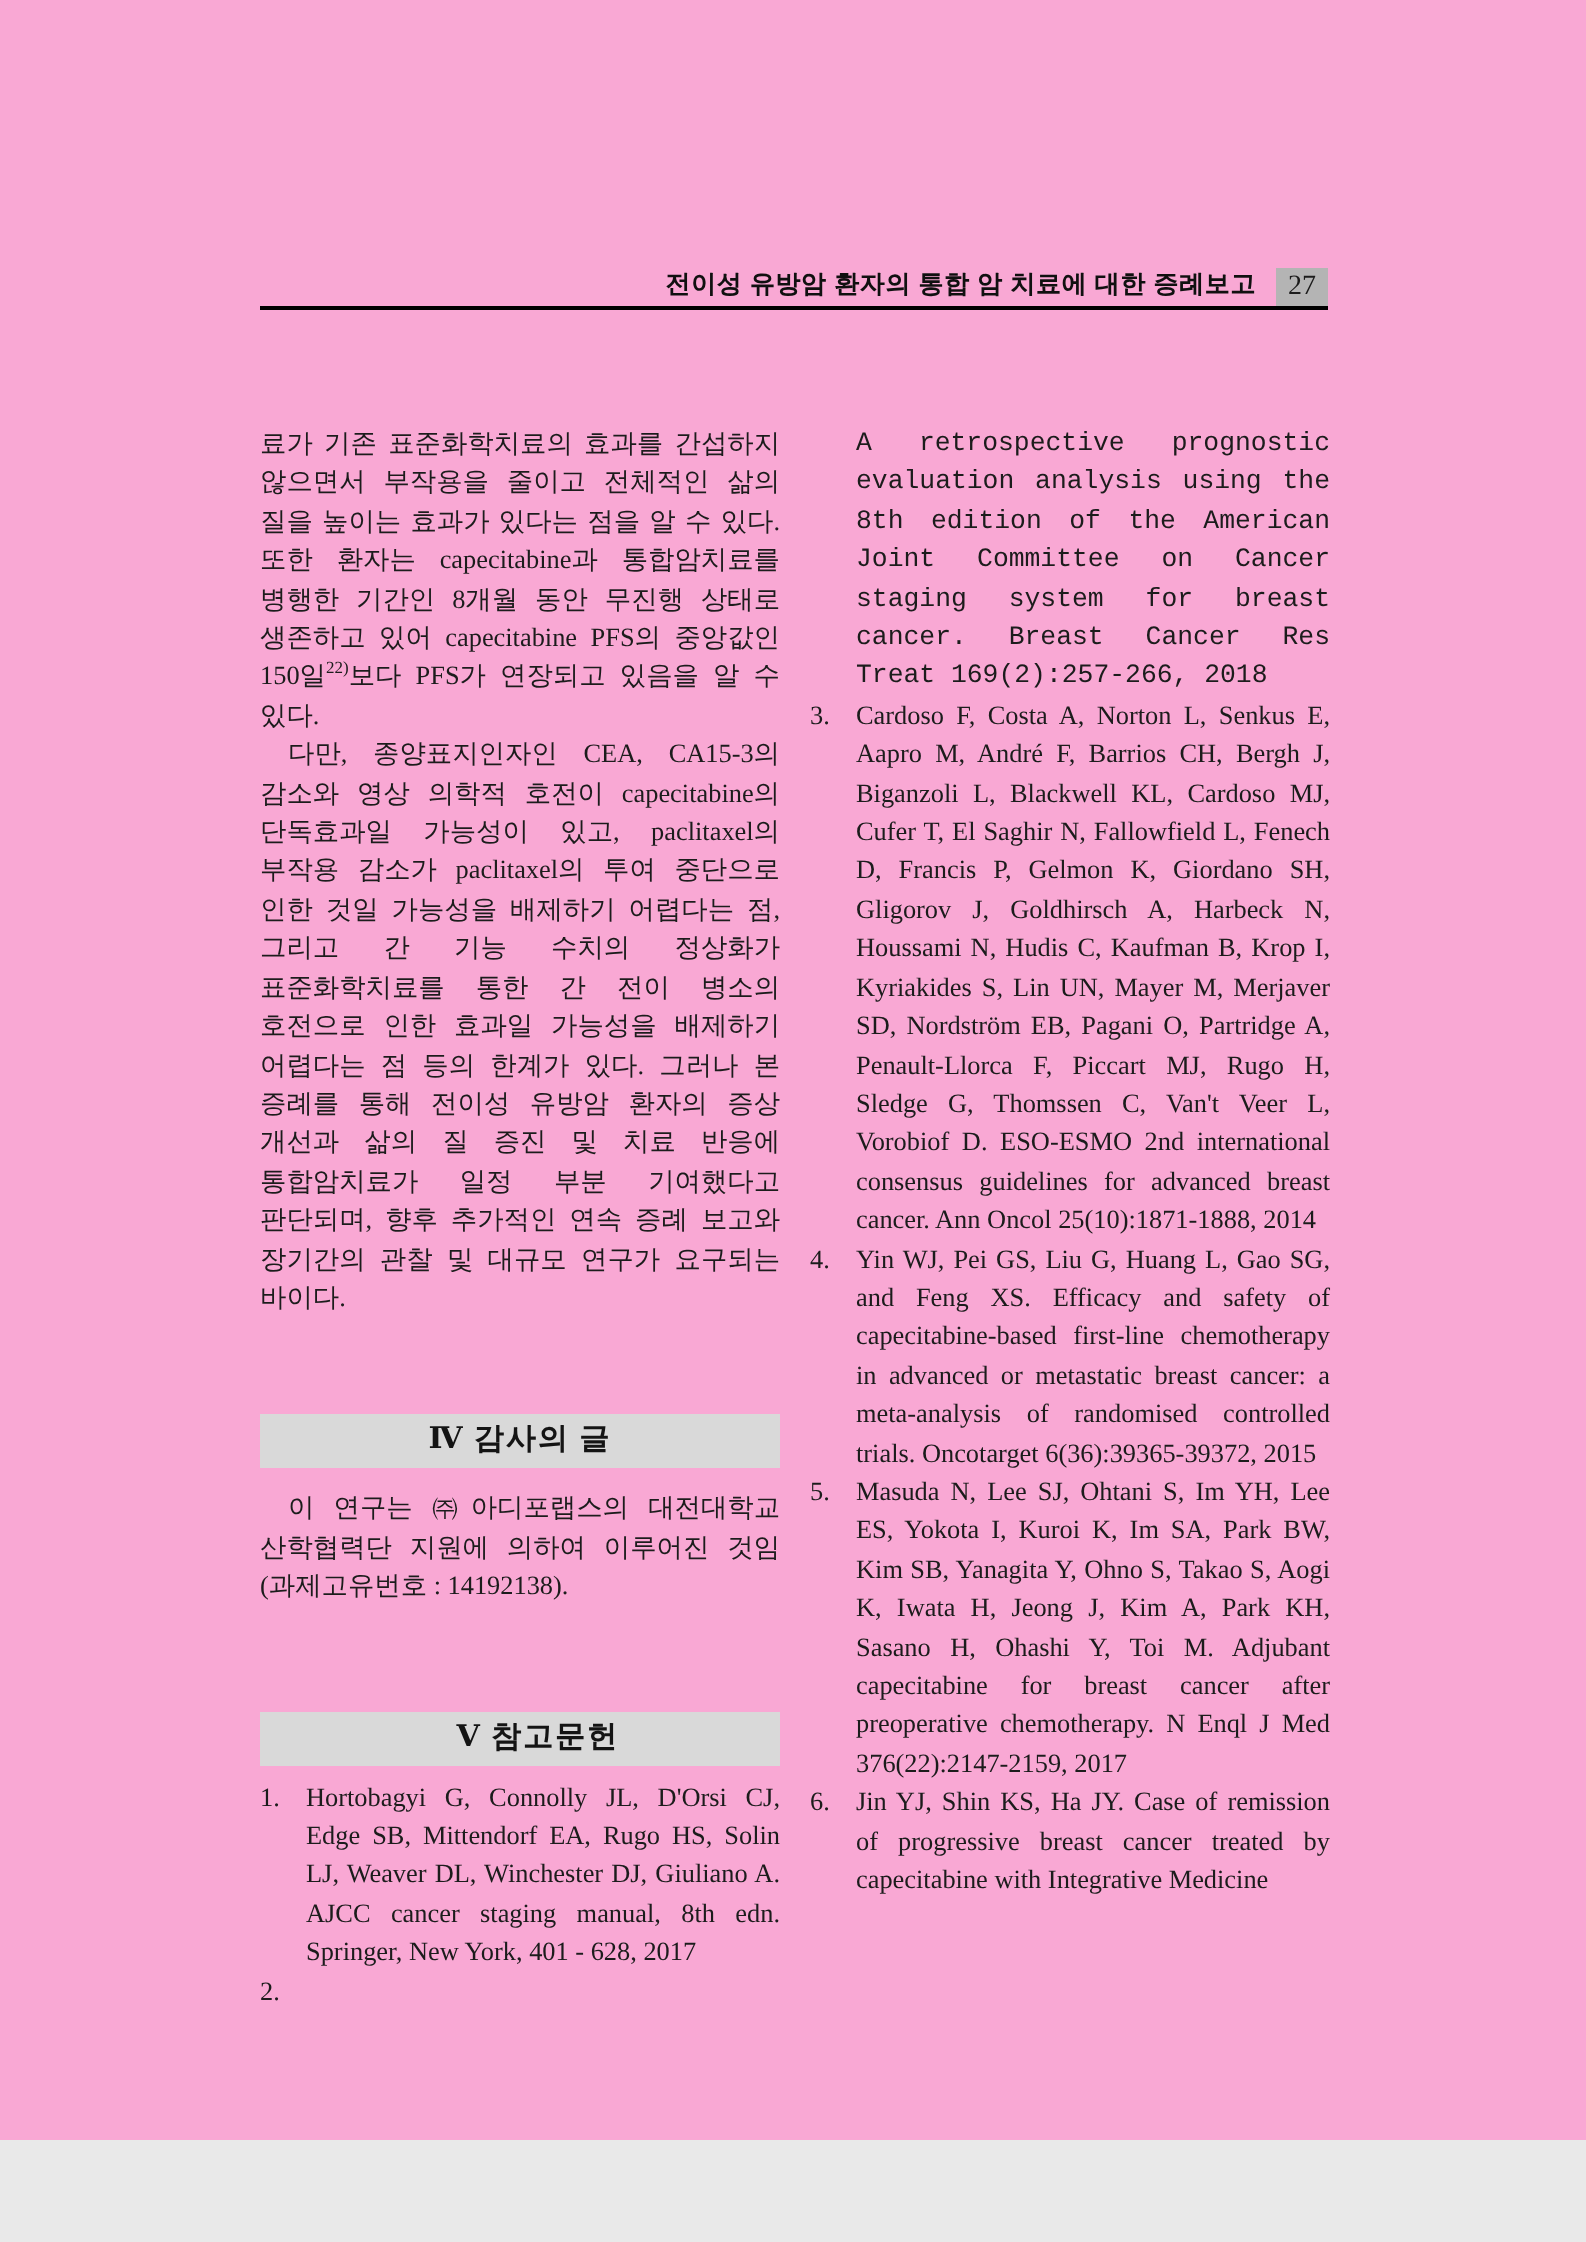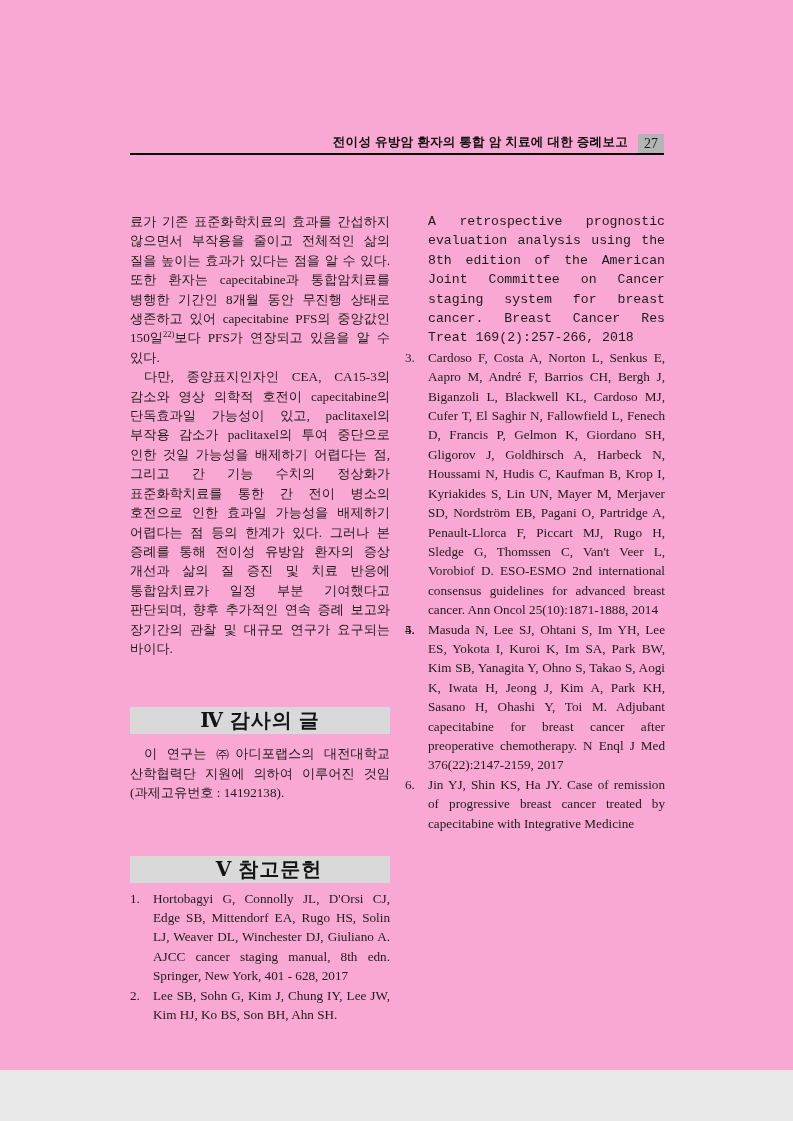--- a/index.html
+++ b/index.html
@@ -63,21 +63,21 @@
     line-height: 19.4px;
     text-align: justify;
     word-break: keep-all;
   }
   .indent-first { text-indent: 14px; }
   sup.cite { font-size: 8.5px; line-height: 0; vertical-align: super; }
 
   .section-bar {
     background: #d9d9d9;
     text-align: center;
-    font-size: 20px;
+    font-size: 15px;
     font-weight: 700;
     height: 27px;
     line-height: 27px;
     letter-spacing: 1px;
     color: #141414;
   }
   .bar-ack { margin: 49px 0 10px; }
   .bar-ref { margin: 53px 0 6px; padding-left: 18px; }
 
   .ref-list { list-style: none; margin: 0; padding: 0; }
@@ -121,35 +121,35 @@
 
       <h2 class="section-bar bar-ref">Ⅴ 참고문헌</h2>
 
       <ol class="ref-list">
         <li class="ref-item">
           <span class="ref-num">1.</span>
           <span>Hortobagyi G, Connolly JL, D'Orsi CJ, Edge SB, Mittendorf EA, Rugo HS, Solin LJ, Weaver DL, Winchester DJ, Giuliano A. AJCC cancer staging manual, 8th edn. Springer, New York, 401 - 628, 2017</span>
         </li>
         <li class="ref-item">
           <span class="ref-num">2.</span>
-          <span>Lee SB, Sohn G, Kim J, Chung IY, Lee JW, Kim HJ, Ko BS, Son BH, Ahn SH.</span>
         </li>
       </ol>
     </section>
 
     <section class="col">
       <p class="ref-cont">A retrospective prognostic evaluation analysis using the 8th edition of the American Joint Committee on Cancer staging system for breast cancer. Breast Cancer Res Treat 169(2):257-266, 2018</p>
 
       <ol class="ref-list">
         <li class="ref-item">
           <span class="ref-num">3.</span>
           <span>Cardoso F, Costa A, Norton L, Senkus E, Aapro M, André F, Barrios CH, Bergh J, Biganzoli L, Blackwell KL, Cardoso MJ, Cufer T, El Saghir N, Fallowfield L, Fenech D, Francis P, Gelmon K, Giordano SH, Gligorov J, Goldhirsch A, Harbeck N, Houssami N, Hudis C, Kaufman B, Krop I, Kyriakides S, Lin UN, Mayer M, Merjaver SD, Nordström EB, Pagani O, Partridge A, Penault-Llorca F, Piccart MJ, Rugo H, Sledge G, Thomssen C, Van't Veer L, Vorobiof D. ESO-ESMO 2nd international consensus guidelines for advanced breast cancer. Ann Oncol 25(10):1871-1888, 2014</span>
         </li>
         <li class="ref-item">
           <span class="ref-num">4.</span>
+          <span>Yin WJ, Pei GS, Liu G, Huang L, Gao SG, and Feng XS. Efficacy and safety of capecitabine-based first-line chemotherapy in advanced or metastatic breast cancer: a meta-analysis of randomised controlled trials. Oncotarget 6(36):39365-39372, 2015</span>
         </li>
         <li class="ref-item">
           <span class="ref-num">5.</span>
           <span>Masuda N, Lee SJ, Ohtani S, Im YH, Lee ES, Yokota I, Kuroi K, Im SA, Park BW, Kim SB, Yanagita Y, Ohno S, Takao S, Aogi K, Iwata H, Jeong J, Kim A, Park KH, Sasano H, Ohashi Y, Toi M. Adjubant capecitabine for breast cancer after preoperative chemotherapy. N Enql J Med 376(22):2147-2159, 2017</span>
         </li>
         <li class="ref-item">
           <span class="ref-num">6.</span>
           <span>Jin YJ, Shin KS, Ha JY. Case of remission of progressive breast cancer treated by capecitabine with Integrative Medicine</span>
         </li>
       </ol>

